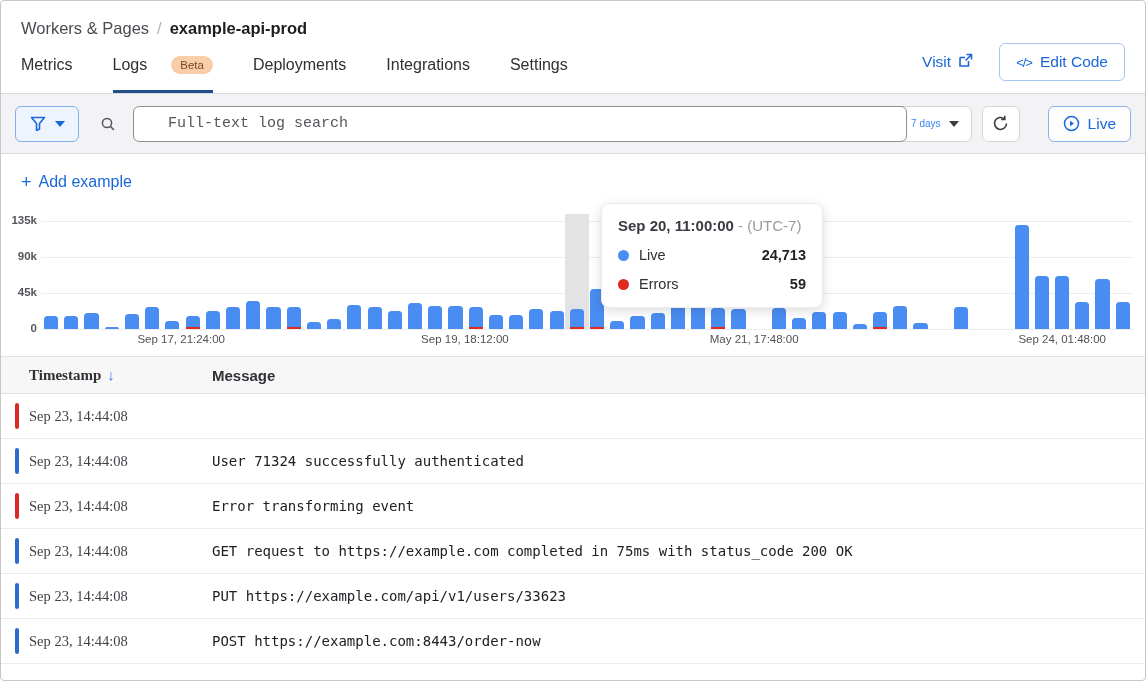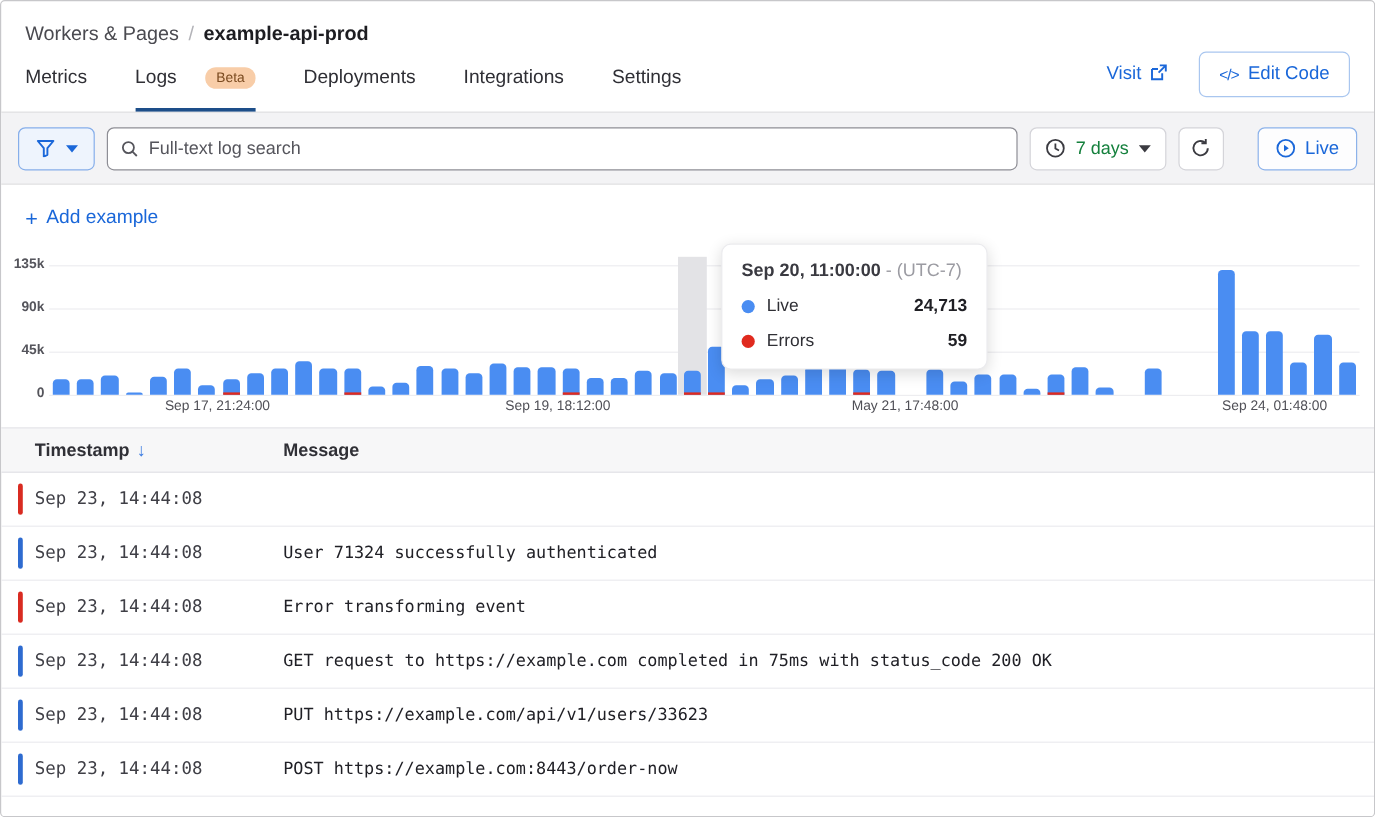--- a/index.html
+++ b/index.html
@@ -28,24 +28,24 @@
   .code-glyph{ font-size:13px; letter-spacing:-1px; }
 
   
   .filterbar{ height:60px; background:#f3f3f5; border-bottom:1px solid #dcdcde;
               display:flex; align-items:center; padding:0 14px; gap:10px; }
   .btn-funnel{ height:36px; width:64px; border:1px solid #86aeea; background:#eef4fd; border-radius:6px;
                display:flex; align-items:center; justify-content:center; gap:9px; cursor:pointer; }
   .searchwrap{ flex:1; position:relative; height:36px; }
   .searchwrap svg{ position:absolute; left:11px; top:10px; }
   .search{ width:100%; height:36px; border:1px solid #8e8e95; border-radius:6px; background:#fff;
-           padding:0 12px 0 34px; font-size:15px; color:#26262b; font-family:Liberation Sans, sans-serif; }
+           padding:0 12px 0 34px; font-size:15px; color:#26262b; font-family:Liberation Mono, monospace;margin-left:44px; }
   .search::placeholder{ color:#55555c; }
   .btn-plain{ height:36px; background:#fff; border:1px solid #d4d4d9; border-radius:6px;
-              display:flex; align-items:center; gap:8px; padding:0 12px; font-size:15px; color:#15803d;
+              display:flex; align-items:center; gap:8px; padding:0 12px; font-size:10px; color:#3b82f6;
               cursor:pointer; font-family:inherit; }
   .btn-refresh{ width:38px; justify-content:center; padding:0; }
   .btn-live{ margin-left:18px; border:1px solid #8cb2ea; color:#1a67d9; font-size:15.5px;
              padding:0 14px; background:#fdfdfe; }
   .caret{ width:0; height:0; border-left:5px solid transparent; border-right:5px solid transparent;
           border-top:6px solid #1a67d9; }
   .caret.dark{ border-top-color:#3b3b41; }
 
   
   .addfilter-row{ height:55px; display:flex; align-items:center; padding:0 20px; background:#fff; }
@@ -70,21 +70,21 @@
             border-radius:8px; box-shadow:0 3px 12px rgba(0,0,0,0.14); padding:13px 16px 15px 16px; z-index:20; }
   .tt-title{ font-size:15px; font-weight:700; color:#3a3a41; white-space:nowrap; }
   .tt-title .dim{ font-weight:400; color:#9b9ba2; }
   .tt-row{ display:flex; align-items:center; margin-top:13px; font-size:14.5px; color:#2f2f35; }
   .tt-dot{ width:11px; height:11px; border-radius:50%; margin-right:10px; flex:none; }
   .tt-val{ margin-left:auto; font-weight:700; color:#1f1f24; }
 
   
   .thead{ height:38px; background:#f7f7f8; border-top:1px solid #e2e2e6; border-bottom:1px solid #e2e2e6;
           display:flex; align-items:center; font-size:15px; font-weight:700; color:#303036; }
-  .col-ts{ width:235px; padding-left:28px; flex:none; }
+  .col-ts{ width:211px; padding-left:28px; flex:none;font-family:Liberation Serif, serif; }
   .sort{ color:#3f7ee2; font-weight:400; margin-left:6px; font-size:15px; cursor:pointer; }
   .trow{ height:45px; display:flex; align-items:center; border-bottom:1px solid #ececef; position:relative;
          font-family:"DejaVu Sans Mono", monospace; cursor:pointer; }
   .lvl{ position:absolute; left:14px; top:9px; width:4px; height:26px; border-radius:2px; }
   .lvl.info{ background:#2e6bd0; }
   .lvl.error{ background:#d92b21; }
   .ts{ font-size:14.5px; color:#3f3f46; }
   .msg{ font-size:14px; color:#202026; white-space:nowrap; }
 </style>
 </head>

